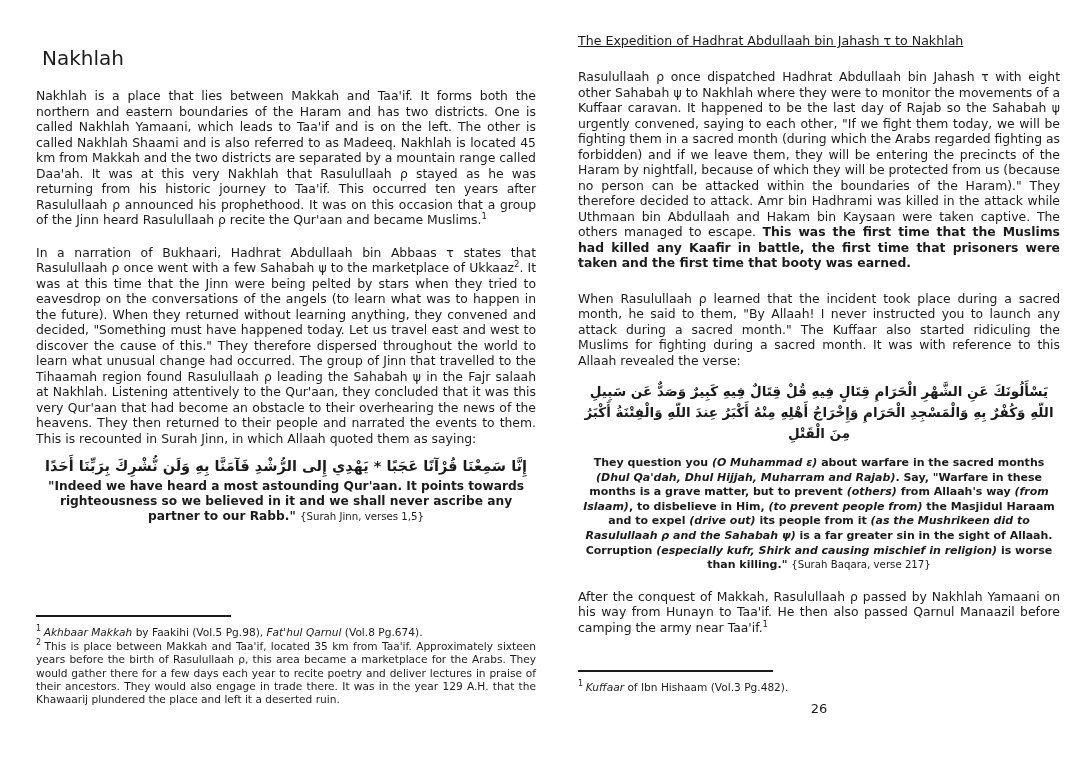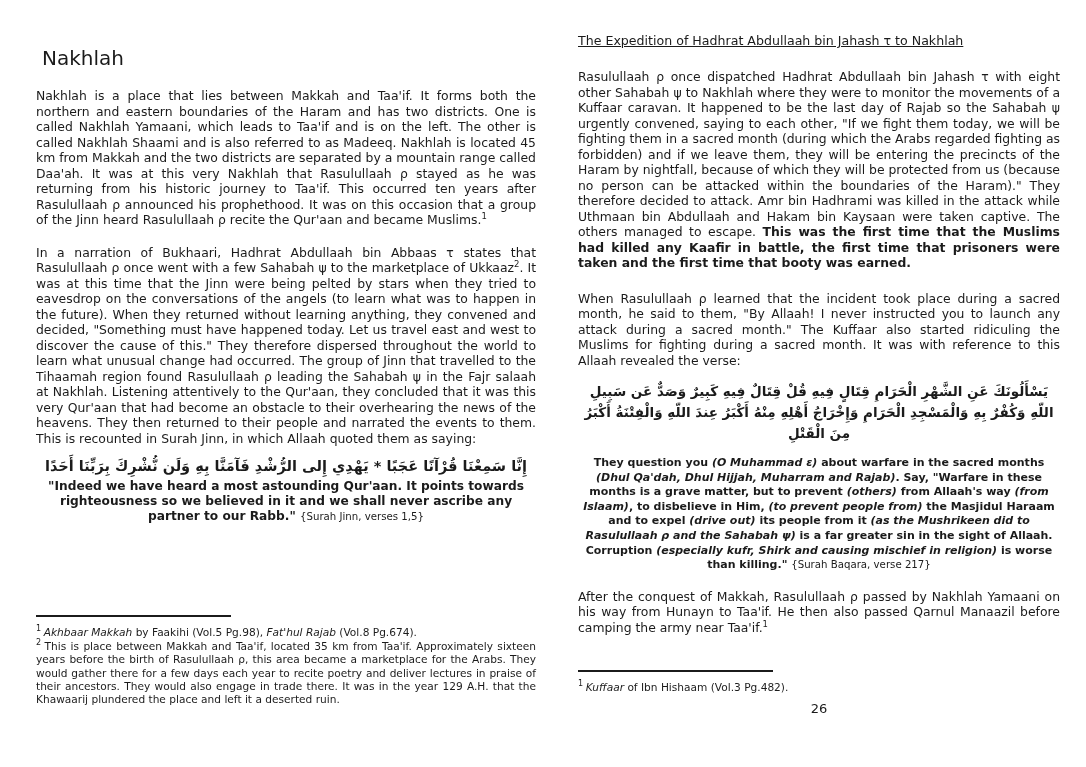--- a/index.html
+++ b/index.html
@@ -122,21 +122,21 @@
 
 <div class="page page-left">
   <h1 class="lp-title">Nakhlah</h1>
   <p class="body-text lp-para1"><span class="seg-n">Nakhlah is a place that lies between Makkah and Taa'if. It forms both the northern and eastern boundaries of the Haram and has two districts. One is called Nakhlah Yamaani, which leads to Taa'if and is on the left. The other is called Nakhlah Shaami and is also referred to as Madeeq. Nakhlah is located 45 km from Makkah and the two districts are separated by a mountain range called Daa'ah. It was at this very Nakhlah that Rasulullaah ρ stayed as he was returning from his historic journey to Taa'if. This occurred ten years after Rasulullaah ρ announced his prophethood. It was on this occasion that a group of the Jinn heard Rasulullaah ρ recite the Qur'aan and became Muslims.</span><sup class="seg-s">1</sup></p>
   <p class="body-text lp-para2"><span class="seg-n">In a narration of Bukhaari, Hadhrat Abdullaah bin Abbaas τ states that Rasulullaah ρ once went with a few Sahabah ψ to the marketplace of Ukkaaz</span><sup class="seg-s">2</sup><span class="seg-n">. It was at this time that the Jinn were being pelted by stars when they tried to eavesdrop on the conversations of the angels (to learn what was to happen in the future). When they returned without learning anything, they convened and decided, "Something must have happened today. Let us travel east and west to discover the cause of this." They therefore dispersed throughout the world to learn what unusual change had occurred. The group of Jinn that travelled to the Tihaamah region found Rasulullaah ρ leading the Sahabah ψ in the Fajr salaah at Nakhlah. Listening attentively to the Qur'aan, they concluded that it was this very Qur'aan that had become an obstacle to their overhearing the news of the heavens. They then returned to their people and narrated the events to them. This is recounted in Surah Jinn, in which Allaah quoted them as saying:</span></p>
   <div class="arabic lp-arabic">إِنَّا سَمِعْنَا قُرْآنًا عَجَبًا * يَهْدِي إِلى الرُّشْدِ فَآمَنَّا بِهِ وَلَن نُّشْرِكَ بِرَبِّنَا أَحَدًا</div>
   <div class="trans lp-trans"><span class="seg-b">"Indeed we have heard a most astounding Qur'aan. It points towards righteousness so we believed in it and we shall never ascribe any partner to our Rabb." </span><span class="seg-r">{Surah Jinn, verses 1,5}</span></div>
 
   <div class="footnote-block fb-left">
     <hr class="fn-rule">
-    <p class="fn"><sup class="seg-s">1 </sup><span class="seg-i">Akhbaar Makkah</span><span class="seg-n"> by Faakihi (Vol.5 Pg.98), </span><span class="seg-i">Fat'hul Rajab</span><span class="seg-n"> (Vol.8 Pg.674).</span></p>
+    <p class="fn"><sup class="seg-s">1 </sup><span class="seg-i">Akhbaar Makkah</span><span class="seg-n"> by Faakihi (Vol.5 Pg.98), </span><span class="seg-i">Fat'hul Qarnul</span><span class="seg-n"> (Vol.8 Pg.674).</span></p>
     <p class="fn"><sup class="seg-s">2 </sup><span class="seg-n">This is place between Makkah and Taa'if, located 35 km from Taa'if. Approximately sixteen years before the birth of Rasulullaah ρ, this area became a marketplace for the Arabs. They would gather there for a few days each year to recite poetry and deliver lectures in praise of their ancestors. They would also engage in trade there. It was in the year 129 A.H. that the Khawaarij plundered the place and left it a deserted ruin.</span></p>
   </div>
 </div>
 
 <div class="page page-right">
   <h2 class="rp-header">The Expedition of Hadhrat Abdullaah bin Jahash τ to Nakhlah</h2>
   <p class="body-text rp-para1"><span class="seg-n">Rasulullaah ρ once dispatched Hadhrat Abdullaah bin Jahash τ with eight other Sahabah ψ to Nakhlah where they were to monitor the movements of a Kuffaar caravan. It happened to be the last day of Rajab so the Sahabah ψ urgently convened, saying to each other, "If we fight them today, we will be fighting them in a sacred month (during which the Arabs regarded fighting as forbidden) and if we leave them, they will be entering the precincts of the Haram by nightfall, because of which they will be protected from us (because no person can be attacked within the boundaries of the Haram)." They therefore decided to attack. Amr bin Hadhrami was killed in the attack while Uthmaan bin Abdullaah and Hakam bin Kaysaan were taken captive. The others managed to escape. </span><span class="seg-b">This was the first time that the Muslims had killed any Kaafir in battle, the first time that prisoners were taken and the first time that booty was earned.</span></p>
   <p class="body-text rp-para2"><span class="seg-n">When Rasulullaah ρ learned that the incident took place during a sacred month, he said to them, "By Allaah! I never instructed you to launch any attack during a sacred month." The Kuffaar also started ridiculing the Muslims for fighting during a sacred month. It was with reference to this Allaah revealed the verse:</span></p>
   <div class="arabic rp-arabic">يَسْأَلُونَكَ عَنِ الشَّهْرِ الْحَرَامِ قِتَالٍ فِيهِ قُلْ قِتَالٌ فِيهِ كَبِيرٌ وَصَدٌّ عَن سَبِيلِ اللّهِ وَكُفْرٌ بِهِ وَالْمَسْجِدِ الْحَرَامِ وَإِخْرَاجُ أَهْلِهِ مِنْهُ أَكْبَرُ عِندَ اللّهِ وَالْفِتْنَةُ أَكْبَرُ مِنَ الْقَتْلِ</div>
   <div class="trans rp-trans"><span class="seg-b">They question you </span><span class="seg-i">(O Muhammad ε) </span><span class="seg-b">about warfare in the sacred months </span><span class="seg-i">(Dhul Qa'dah, Dhul Hijjah, Muharram and Rajab)</span><span class="seg-b">. Say, "Warfare in these months is a grave matter, but to prevent </span><span class="seg-i">(others) </span><span class="seg-b">from Allaah's way </span><span class="seg-i">(from Islaam)</span><span class="seg-b">, to disbelieve in Him, </span><span class="seg-i">(to prevent people from) </span><span class="seg-b">the Masjidul Haraam and to expel </span><span class="seg-i">(drive out) </span><span class="seg-b">its people from it </span><span class="seg-i">(as the Mushrikeen did to Rasulullaah ρ and the Sahabah ψ) </span><span class="seg-b">is a far greater sin in the sight of Allaah. Corruption </span><span class="seg-i">(especially kufr, Shirk and causing mischief in religion) </span><span class="seg-b">is worse than killing." </span><span class="seg-r">{Surah Baqara, verse 217}</span></div>

